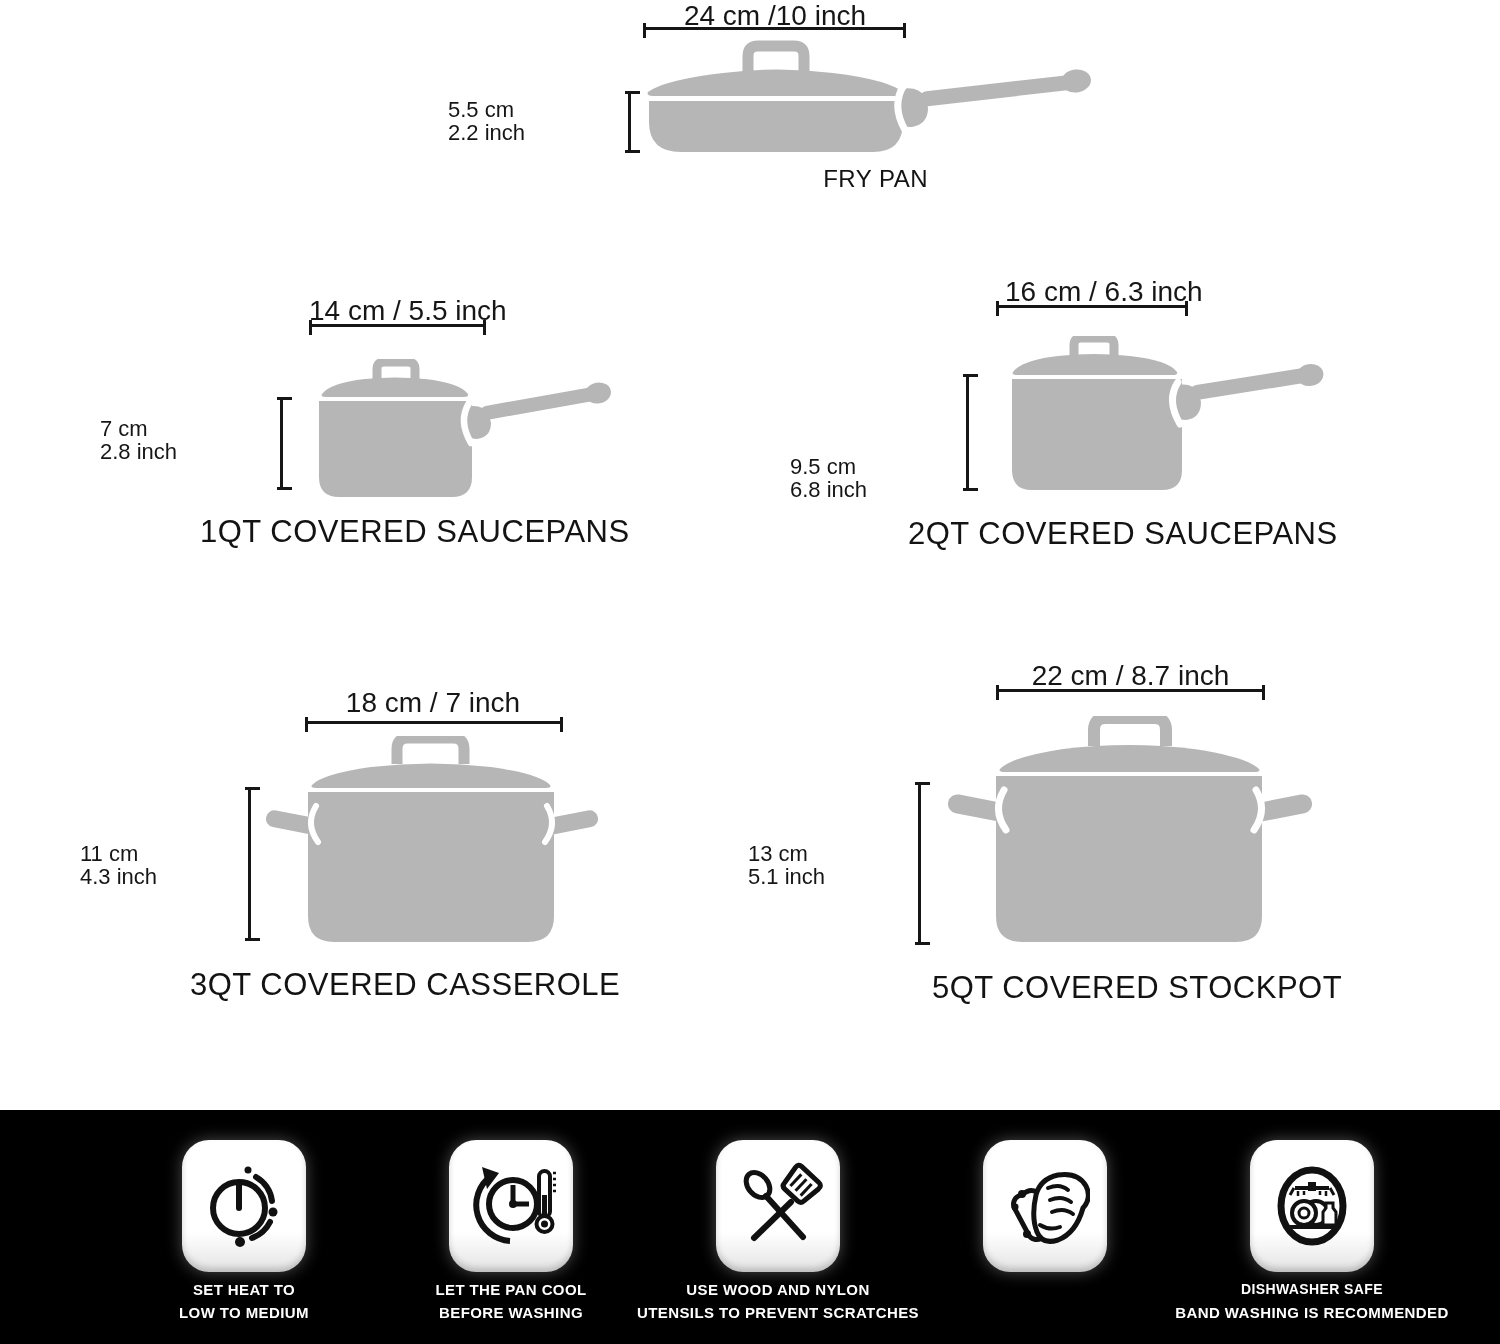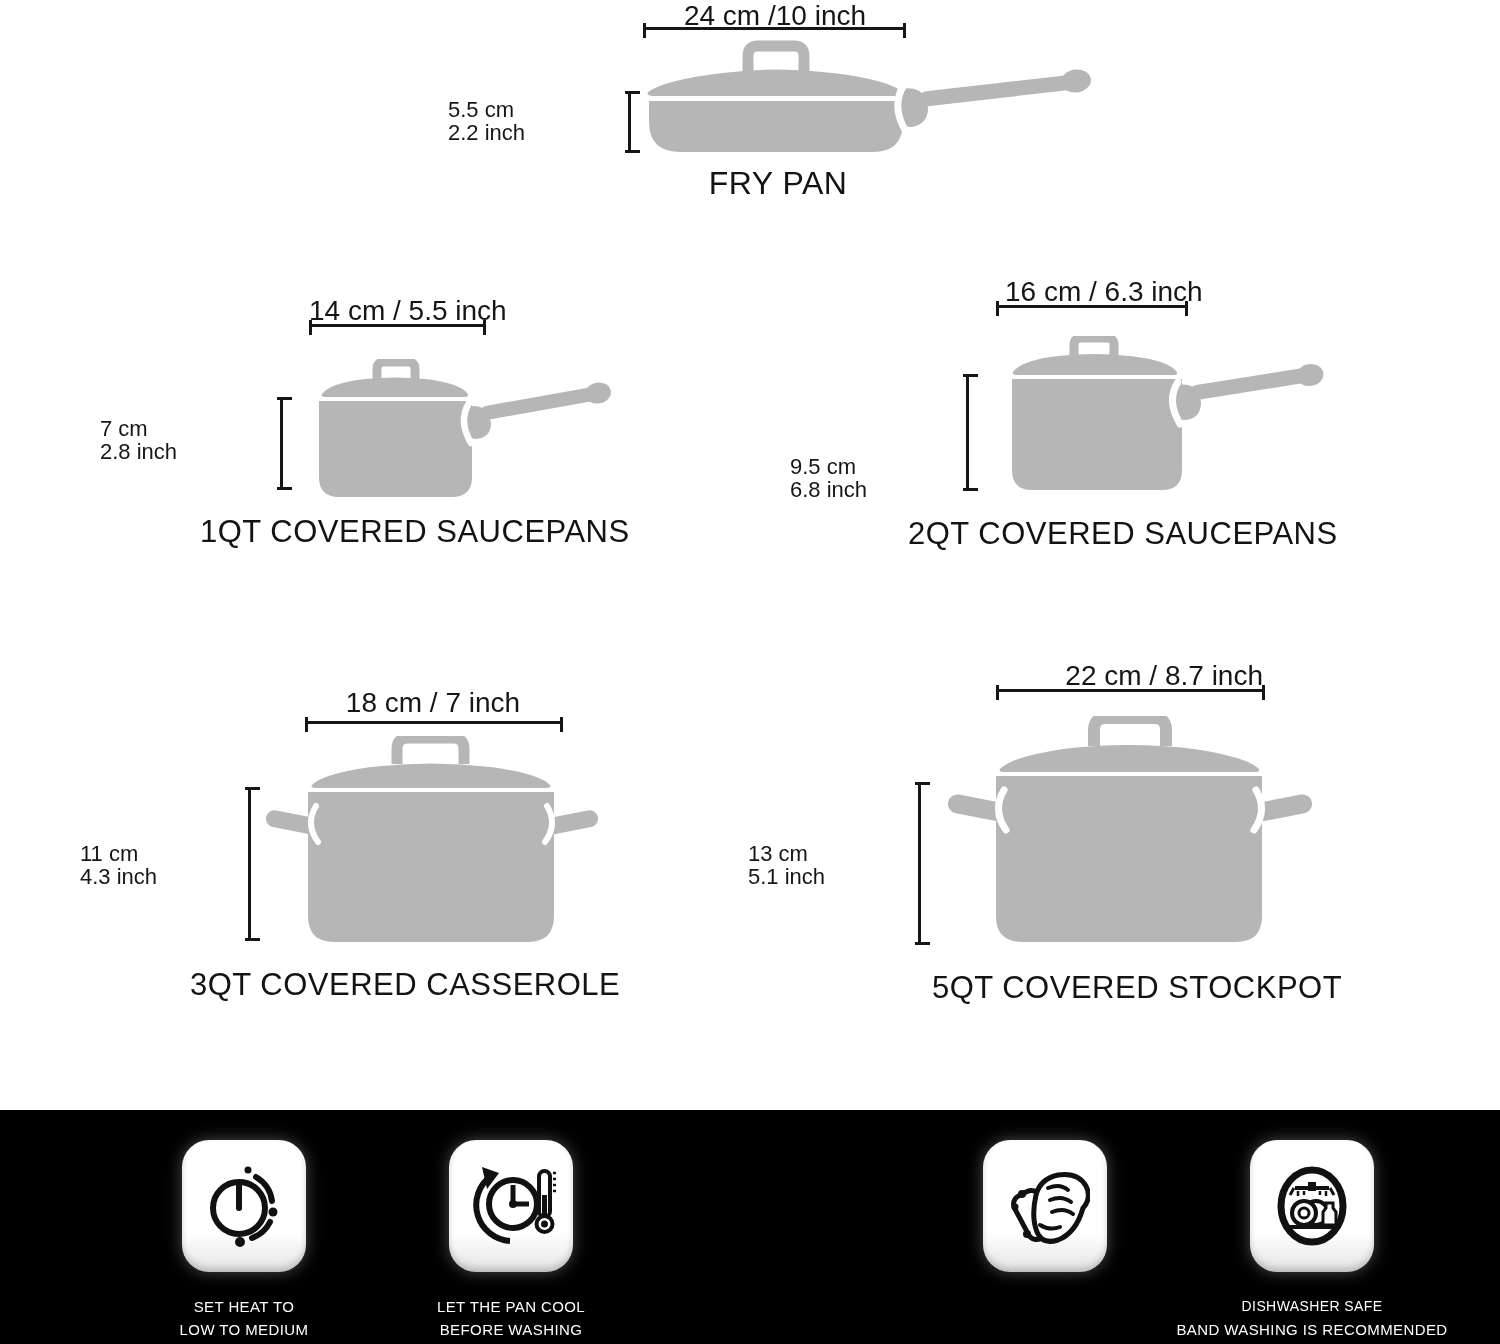--- a/index.html
+++ b/index.html
@@ -21,21 +21,21 @@
   .v-measure::after{bottom:0;}
   .product-name{position:absolute;font-size:31px;letter-spacing:.5px;text-align:center;white-space:nowrap;color:#131313;}
   .art{position:absolute;}
   
   .care-bar{position:absolute;left:0;top:1110px;width:1500px;height:234px;background:#000;}
   .care-col{position:absolute;top:0;width:300px;text-align:center;}
   .icon-box{width:124px;height:132px;margin:30px auto 0 auto;border-radius:27px;
             background:linear-gradient(180deg,#ffffff 0%,#ffffff 70%,#e3e3e3 100%);
             box-shadow:0 0 16px rgba(255,255,255,.30), inset 0 -4px 6px rgba(0,0,0,.18);
             display:flex;align-items:center;justify-content:center;}
-  .care-label{margin-top:23px;color:#fff;font-weight:normal;font-size:15px;line-height:23px;letter-spacing:.4px;}
+  .care-label{margin-top:6px;color:#fff;font-weight:bold;font-size:15px;line-height:23px;letter-spacing:.4px;}
   .care-label span{display:block;white-space:nowrap;}
   .care-label .lg{font-size:14px;}
 </style>
 </head>
 <body>
 
 <div class="canvas">
 
   <section>
     <div class="dim-h-label" style="left:645px;top:0px;width:260px;">24 cm /10 inch</div>
@@ -47,21 +47,21 @@
       <path d="M268 50 Q290 44 298 58 L300 68 Q300 84 284 87 Q270 88 267 74 Z" fill="#b6b6b6"></path>
       <rect x="292" y="52" width="152" height="15" rx="7" fill="#b6b6b6" transform="rotate(-6.5 292 60)"></rect>
       <ellipse cx="448" cy="41" rx="15" ry="11.5" fill="#b6b6b6" transform="rotate(-8 448 41)"></ellipse>
       <path d="M276 45 Q263 65 277 90" stroke="#ffffff" stroke-width="7" fill="none" stroke-linecap="round"></path>
     </svg>
     <div class="v-measure" style="left:628px;top:91px;height:62px;"></div>
     <div class="dim-v-label" style="left:448px;top:98px;width:160px;">
       <span>5.5 cm</span>
       <span>2.2 inch</span>
     </div>
-    <div class="product-name" style="left:628px;top:165px;width:300px;font-size:32px;">FRY PAN</div>
+    <div class="product-name" style="left:628px;top:165px;width:300px;font-size:24px;text-align:right;">FRY PAN</div>
   </section>
 
   <section>
     <div class="dim-h-label" style="left:309px;top:295px;width:176px;">14 cm / 5.5 inch</div>
     <div class="h-measure" style="left:311px;top:324px;width:173px;"></div>
     <svg class="art" style="left:315px;top:359px;" width="300" height="141" viewBox="0 0 300 141">
       <path d="M62 20 L62 10 Q62 3 69 3 L93 3 Q100 3 100 10 L100 20" fill="none" stroke="#b6b6b6" stroke-width="9"></path>
       <path d="M7 35 Q15 24 50 20 Q80 17 110 20 Q145 24 153 35 Q154 38 149 38 L11 38 Q5 38 7 35 Z" fill="#b6b6b6"></path>
       <path d="M4 42 L157 42 L157 118 Q157 138 137 138 L24 138 Q4 138 4 118 Z" fill="#b6b6b6"></path>
       <path d="M150 48 Q168 44 174 56 L176 64 Q176 78 162 80 Q150 80 148 68 Z" fill="#b6b6b6"></path>
@@ -111,21 +111,21 @@
     </svg>
     <div class="v-measure" style="left:248px;top:787px;height:154px;"></div>
     <div class="dim-v-label" style="left:80px;top:842px;width:160px;">
       <span>11 cm</span>
       <span>4.3 inch</span>
     </div>
     <div class="product-name" style="left:190px;top:967px;width:424px;">3QT COVERED CASSEROLE</div>
   </section>
 
   <section>
-    <div class="dim-h-label" style="left:998px;top:660px;width:265px;text-align:right;">22 cm / 8.7 inch</div>
+    <div class="dim-h-label" style="left:998px;top:660px;width:265px;">22 cm / 8.7 inch</div>
     <div class="h-measure" style="left:998px;top:689px;width:265px;"></div>
     <svg class="art" style="left:948px;top:716px;" width="364" height="228" viewBox="0 0 364 228">
       <path d="M146 30 L146 14 Q146 2 158 2 L206 2 Q218 2 218 14 L218 30" fill="none" stroke="#b6b6b6" stroke-width="12"></path>
       <path d="M52 53 Q63 41 115 33 Q181 25 246 33 Q299 41 311 53 Q313 56 306 56 L57 56 Q50 56 52 53 Z" fill="#b6b6b6"></path>
       <rect x="0" y="77" width="68" height="19" rx="9.5" fill="#b6b6b6" transform="rotate(11 2 87)"></rect>
       <rect x="296" y="77" width="68" height="19" rx="9.5" fill="#b6b6b6" transform="rotate(-11 362 87)"></rect>
       <path d="M48 60 L314 60 L314 200 Q314 226 288 226 L74 226 Q48 226 48 200 Z" fill="#b6b6b6"></path>
       <path d="M56 74 Q44 94 58 114" stroke="#ffffff" stroke-width="7" fill="none" stroke-linecap="round"></path>
       <path d="M308 74 Q320 94 306 114" stroke="#ffffff" stroke-width="7" fill="none" stroke-linecap="round"></path>
     </svg>
@@ -175,20 +175,39 @@
           <line x1="87" y1="24" x2="90" y2="24" stroke="#111" stroke-width="2.5"></line>
           <line x1="87" y1="30" x2="90" y2="30" stroke="#111" stroke-width="2.5"></line>
         </svg>
       </div>
       <div class="care-label">
         <span>LET THE PAN COOL</span>
         <span>BEFORE WASHING</span>
       </div>
     </div>
 
+    <div class="care-col" style="left:628px;">
+      <div class="icon-box">
+        <svg width="90" height="90" viewBox="0 0 90 90">
+          <ellipse cx="25" cy="24" rx="10" ry="14" fill="none" stroke="#111" stroke-width="5" transform="rotate(-40 25 24)"></ellipse>
+          <line x1="33" y1="35" x2="70" y2="76" stroke="#111" stroke-width="6" stroke-linecap="round"></line>
+          <g transform="rotate(43 68 24)">
+            <path d="M56 10 L79 10 Q84 10 83.5 15 L81 34 Q80.5 38 76 38 L59 38 Q54.5 38 54.5 34 L52 15 Q51.5 10 56 10 Z" fill="none" stroke="#111" stroke-width="5"></path>
+            <line x1="61" y1="16" x2="61" y2="32" stroke="#111" stroke-width="3"></line>
+            <line x1="68" y1="16" x2="68" y2="32" stroke="#111" stroke-width="3"></line>
+            <line x1="75" y1="16" x2="75" y2="32" stroke="#111" stroke-width="3"></line>
+          </g>
+          <line x1="58" y1="41" x2="21" y2="77" stroke="#111" stroke-width="6" stroke-linecap="round"></line>
+        </svg>
+      </div>
+      <div class="care-label">
+        <span>USE WOOD AND NYLON</span>
+        <span>UTENSILS TO PREVENT SCRATCHES</span>
+      </div>
+    </div>
 
     <div class="care-col" style="left:895px;">
       <div class="icon-box">
         <svg width="90" height="90" viewBox="0 0 90 90">
           <g transform="rotate(-28 34 54)">
             <rect x="20" y="30" width="28" height="48" rx="9" fill="none" stroke="#111" stroke-width="5"></rect>
           </g>
           <circle cx="22" cy="33" r="4" fill="#111"></circle>
           <circle cx="15" cy="46" r="3.5" fill="#111"></circle>
           <circle cx="27" cy="73" r="4" fill="#111"></circle>

